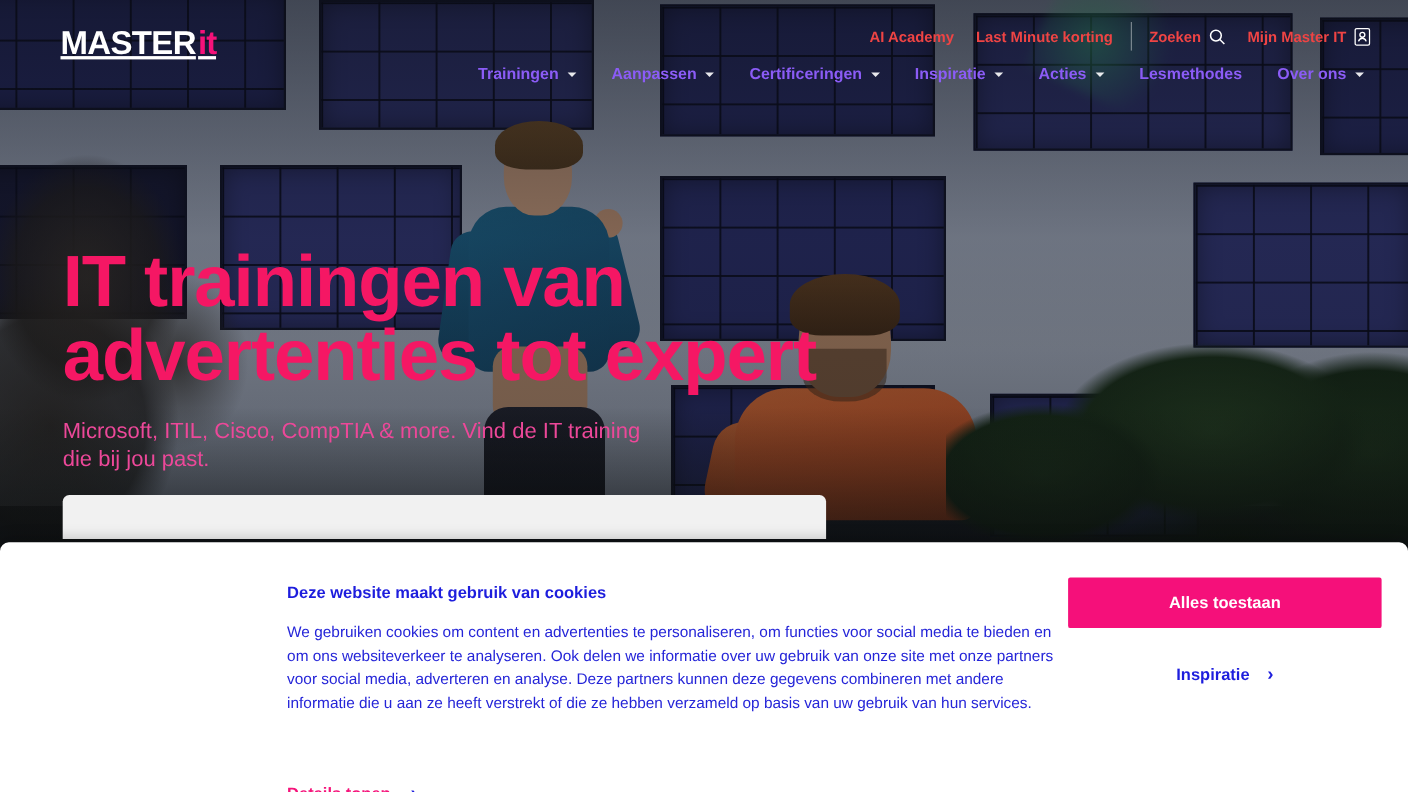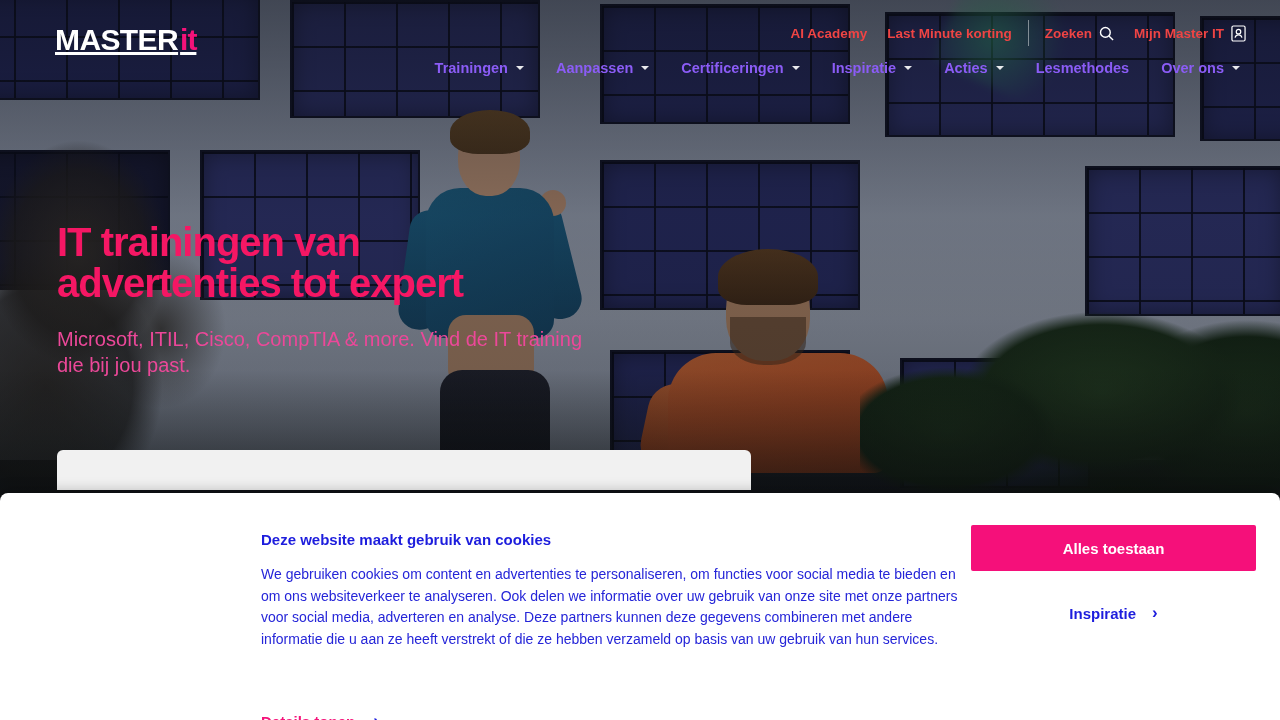--- a/index.html
+++ b/index.html
@@ -180,21 +180,21 @@
     cursor:pointer;
   }
   .caret {
     width:0; height:0; border-left:4px solid transparent; border-right:4px solid transparent;
     border-top:4px solid #ffffff; opacity:.9;
   }
 
   
   .hero-text { position:absolute; left:57px; top:222px; z-index:30; width:700px; }
   .hero-title {
-    font-size:40px; font-weight:bold; line-height:1.02; letter-spacing:-1px;
+    font-size:66px; font-weight:bold; line-height:1.02; letter-spacing:-1px;
     color:#f51764;
   }
   .hero-sub {
     margin-top:22px;
     font-size:20px; font-weight:normal; line-height:1.34; color:#ec4899;
   }
 
   
   .search-card {
     position:absolute; left:57px; top:450px; width:694px; height:40px;

